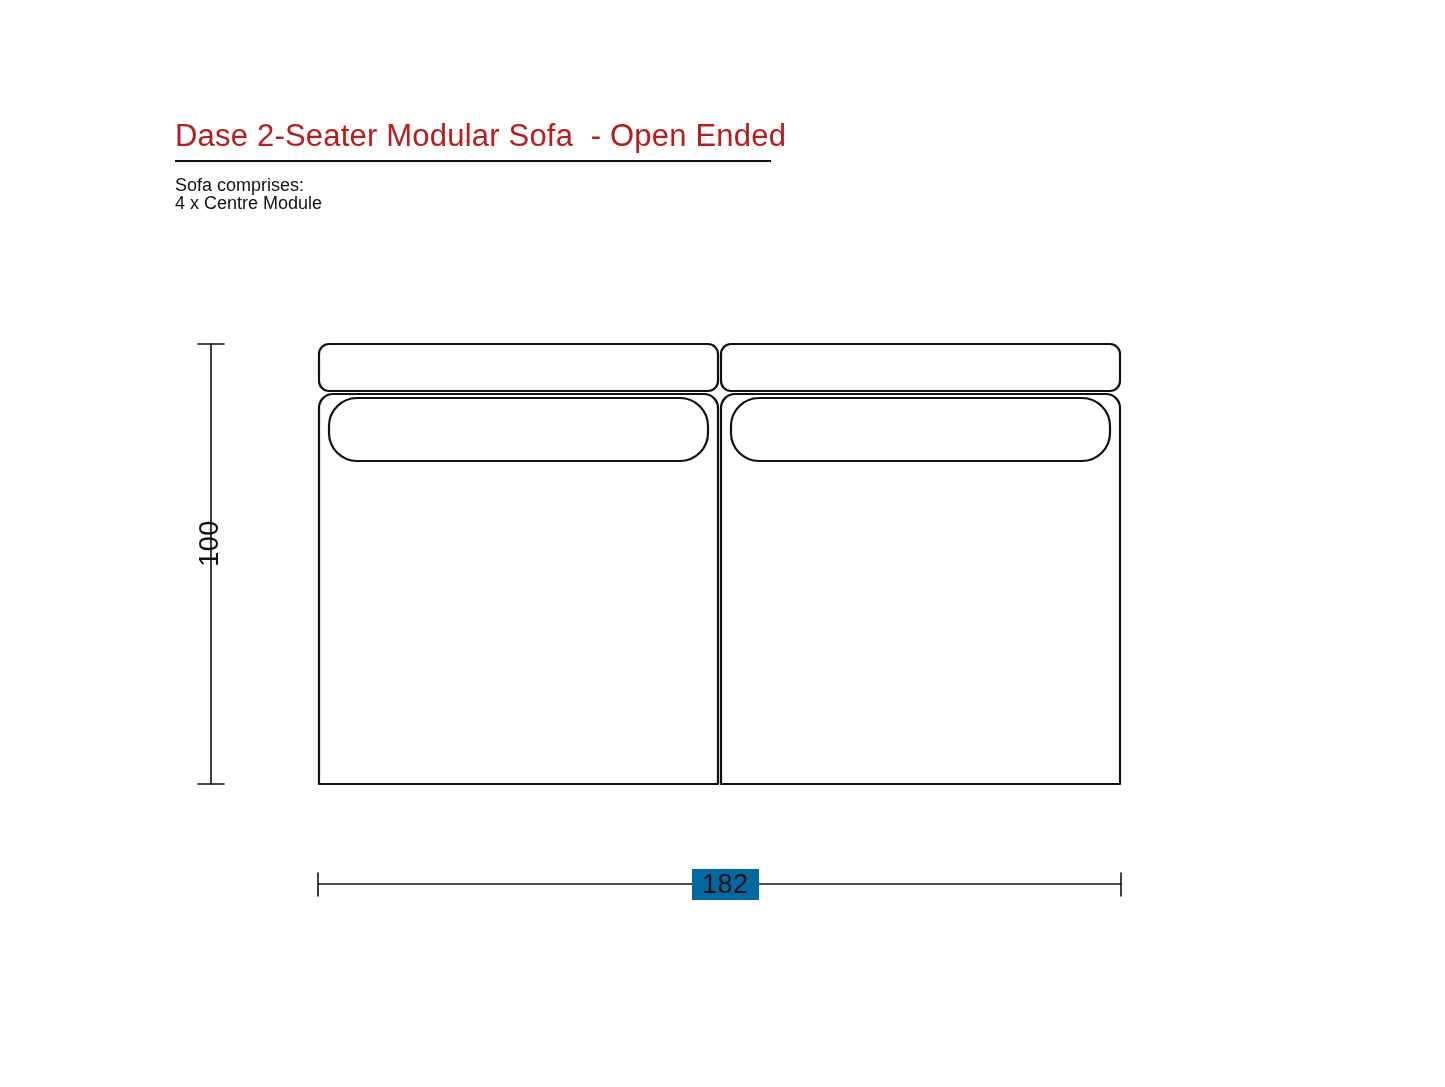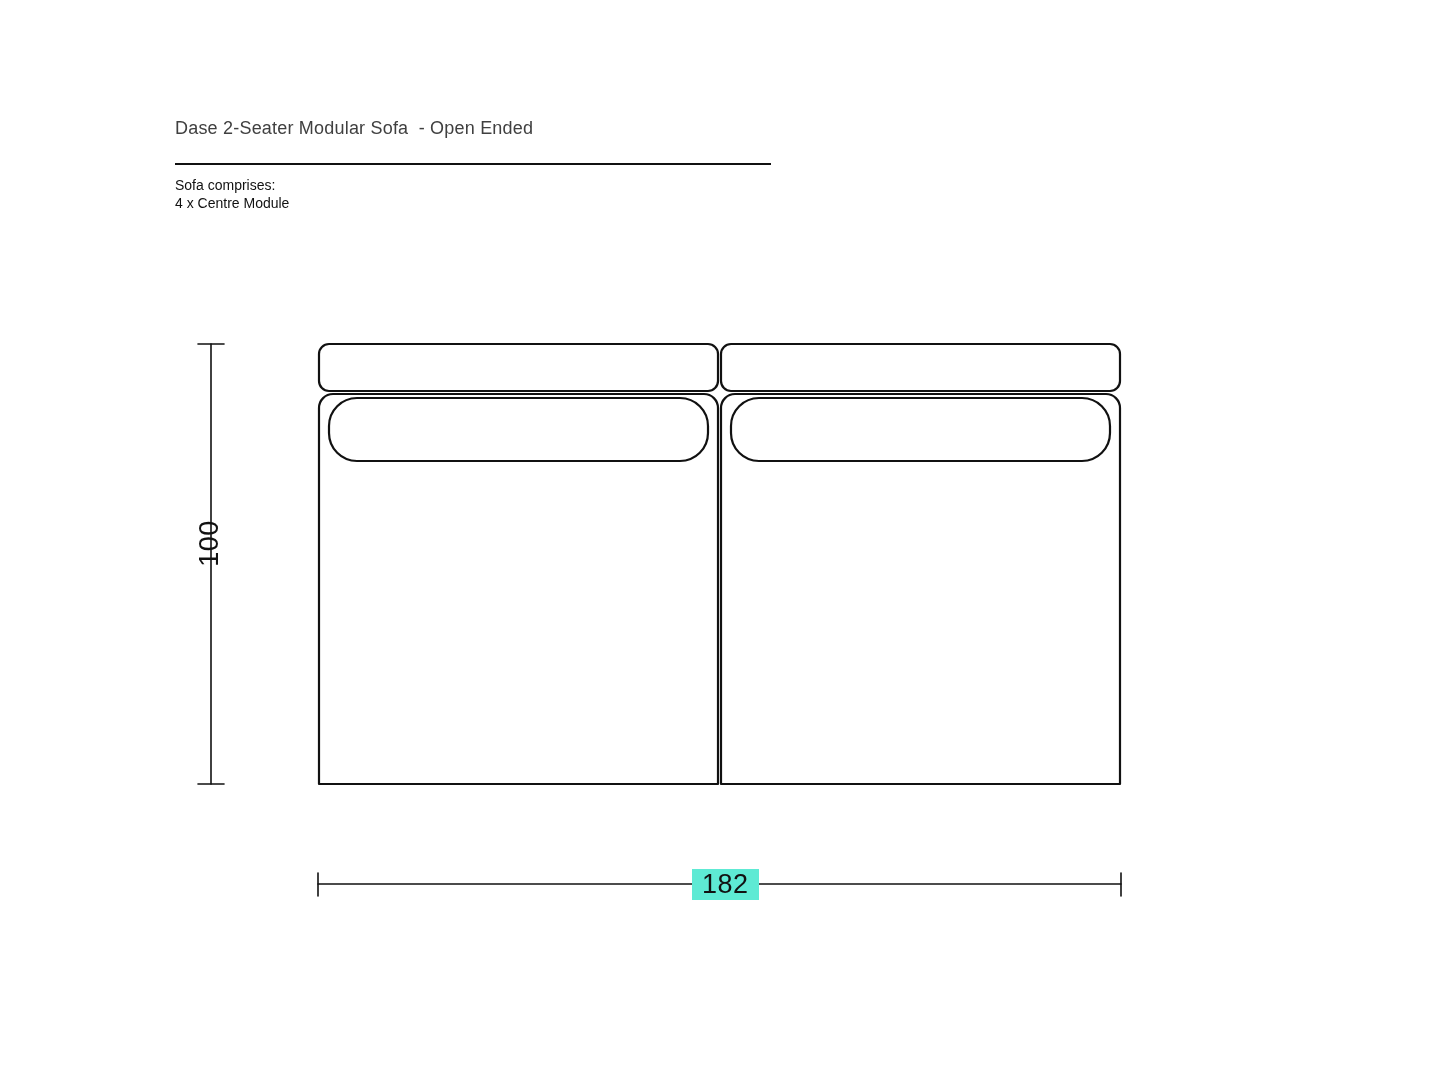--- a/index.html
+++ b/index.html
@@ -25,40 +25,40 @@
   }
 
   
   #title-block {
     position: absolute;
     left: 175px;
     top: 118px;
     width: 900px;
   }
   #title {
-    font-size: 18px;
+    font-size: 31px;
     font-weight: 400;
     letter-spacing: 0.2px;
-    color: #404040;
-    padding-bottom: 24px;
+    color: #b91c1c;
+    padding-bottom: 6px;
     display: inline-block;
     white-space: pre;
   }
   #title-rule {
     width: 596px;
     height: 2px;
     background: #111111;
     margin-top: 0px;
   }
 
   #subtitle-block {
     position: absolute;
     left: 175px;
     top: 176px;
-    font-size: 14px;
+    font-size: 18px;
     line-height: 18px;
     color: #111111;
   }
   #subtitle-block div {
     white-space: pre;
   }
 
   
   #drawing {
     position: absolute;
@@ -78,21 +78,21 @@
     transform: rotate(-90deg);
     transform-origin: 50% 50%;
     letter-spacing: 0.5px;
   }
   #width-label {
     position: absolute;
     left: 692px;
     top: 869px;
     font-size: 27px;
     color: #111111;
-    background: #5eead4;
+    background: #0369a1;
     padding: 0 10px;
     letter-spacing: 0.5px;
   }
 </style>
 </head>
 <body>
 
 <div id="page">
 
   <div id="title-block">

